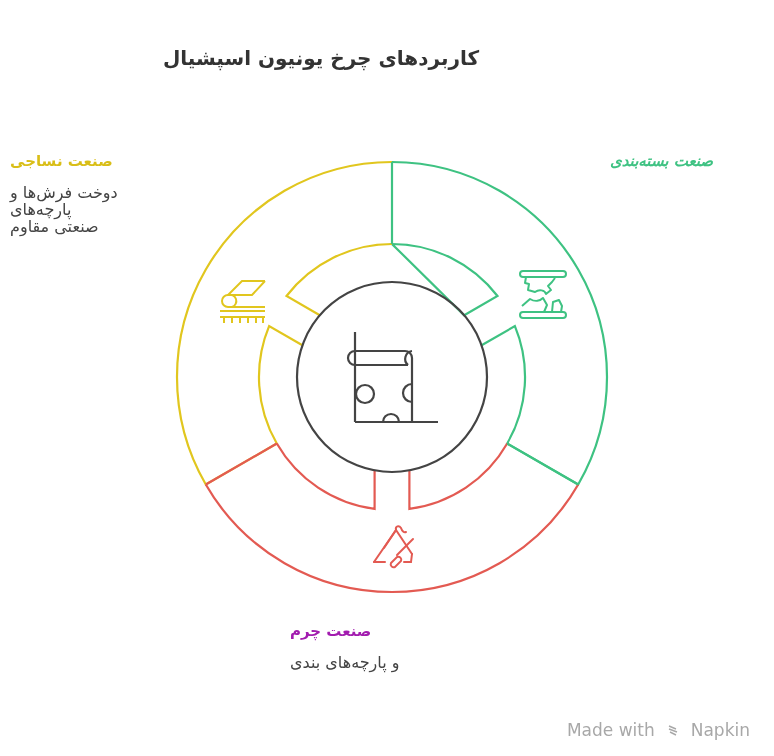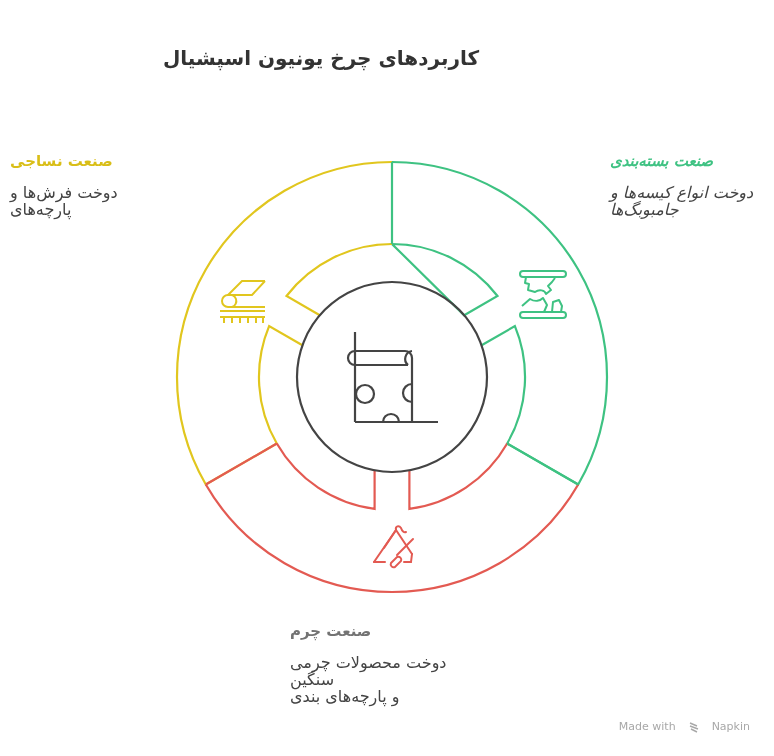--- a/index.html
+++ b/index.html
@@ -5,21 +5,21 @@
   html, body { margin: 0; padding: 0; background: #ffffff; }
   body { width: 774px; height: 756px; position: relative; overflow: hidden; font-family: "DejaVu Sans", "Liberation Sans", sans-serif; }
   .title { position: absolute; left: 0; width: 642px; top: 46px; text-align: center; font-size: 20px; font-weight: bold; color: #333333; direction: rtl; }
   .diagram { position: absolute; left: 0; top: 0; }
   .block { position: absolute; text-align: left; direction: rtl; }
   .block .head { font-size: 15px; font-weight: bold; margin-bottom: 14px; }
   .block .desc { font-size: 16px; color: #444444; line-height: 17px; }
   .blk-yellow { left: 10px; top: 152px; width: 165px; }
   .blk-green  { left: 610px; top: 152px; width: 150px; font-style: italic; }
   .blk-red    { left: 290px; top: 622px; width: 204px; }
-  .footer { position: absolute; right: 24px; top: 720px; font-size: 11px; color: #a8a8a8; display: flex; align-items: center; gap: 12px; }
+  .footer { position: absolute; right: 24px; top: 720px; font-size: 17px; color: #a8a8a8; display: flex; align-items: center; gap: 12px; }
   .footer .brand-icon { width: 12px; height: 12px; }
 </style>
 </head>
 <body>
 
 <div class="title">کاربردهای چرخ یونیون اسپشیال</div>
 
 <svg class="diagram" width="774" height="756" viewBox="0 0 774 756" xmlns="http://www.w3.org/2000/svg" fill="none" stroke-width="2.2" stroke-linejoin="miter">
 
   <path stroke="#3EC282" d="M392,162 A215,215 0 0 1 578.2,484.5 L507.2,443.5 A133,133 0 0 0 514.9,326.1 L481.6,345.3 M464.2,315.3 L497.5,296.0 A133,133 0 0 0 392,244 Z"></path>
@@ -74,35 +74,31 @@
     <path d="M404,562 L411,562 L412,554"></path>
     <line x1="397" y1="555" x2="413" y2="539"></line>
     <path d="M391,563 L397,557 A3,3 0 0 1 401,561 L395,567 A3,3 0 0 1 391,563 Z"></path>
   </g>
 </svg>
 
 <div class="block blk-yellow">
   <div class="head" style="color:#D9BE17">صنعت نساجی</div>
   <div class="desc">
     <div>دوخت فرش‌ها و پارچه‌های</div>
+    <div>صنعتی مقاوم</div>
   </div>
 </div>
 
 <div class="block blk-green">
   <div class="head" style="color:#3EC282">صنعت بسته‌بندی</div>
-  <div class="desc">
-    <div>دوخت انواع کیسه‌ها و</div>
-    <div>جامبوبگ‌ها</div>
-  </div>
 </div>
 
 <div class="block blk-red">
-  <div class="head" style="color:#737373">صنعت چرم</div>
+  <div class="head" style="color:#a21caf">صنعت چرم</div>
   <div class="desc">
-    <div>دوخت محصولات چرمی سنگین</div>
     <div>و پارچه‌های بندی</div>
   </div>
 </div>
 
 <div class="footer">
   <span>Made with</span>
   <svg class="brand-icon" viewBox="0 0 12 12" fill="none" stroke="#a8a8a8" stroke-width="1.4">
     <path d="M2,2 L9,5 M2,5 L10,8 M3,8 L9,11"></path>
   </svg>
   <span>Napkin</span>

